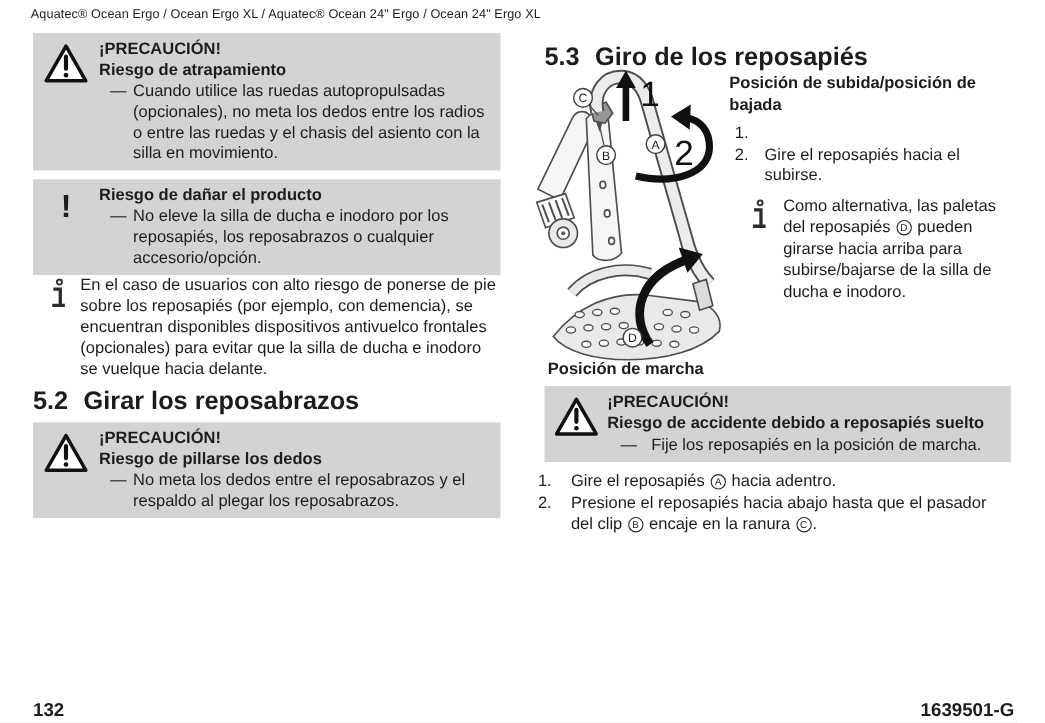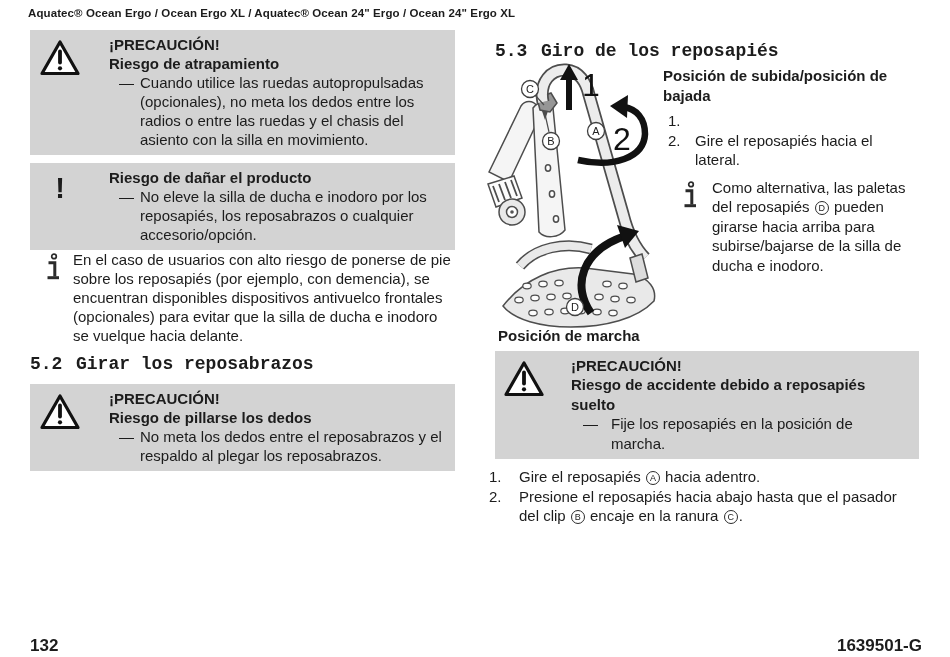--- a/index.html
+++ b/index.html
@@ -3,43 +3,43 @@
 <meta charset="utf-8">
 <style>
   html,body { margin:0; padding:0; background:#e9e9e9; }
   .page {
     position:relative; width:950px; height:657px; margin:0 auto;
     background:#ffffff; overflow:hidden;
     font-family:"Liberation Sans", sans-serif;
     color:var(--text,#1c1c1c);
     -webkit-font-smoothing:antialiased;
   }
-  .hdr { position:absolute; left:28px; top:7px; font-size:11.5px; font-weight:bold; letter-spacing:.1px; }
+  .hdr { position:absolute; left:28px; top:7px; font-size:11.5px; font-weight:normal; letter-spacing:.1px; }
   .ftr { position:absolute; top:636px; font-size:17px; font-weight:bold; }
   .ftr.l { left:30px; } .ftr.r { right:28px; }
 
   .col { position:absolute; font-size:15px; line-height:19px; }
   .col.left  { left:30px;  top:30px; width:425px; }
   .col.right { left:495px; top:40px; width:424px; line-height:19.5px; }
 
-  .graybox { background:var(--box-bg,#d3d3d3); display:flex; padding:5px 6px 6px 0;gap:19px; }
+  .graybox { background:var(--box-bg,#d3d3d3); display:flex; padding:5px 6px 6px 0; }
   .icon-col { width:60px; flex:none; display:flex; justify-content:center; align-items:flex-start; padding-top:4px; }
   .box-txt { flex:1; }
   .bold { font-weight:bold; }
   .dash-item { display:flex; padding-left:10px; }
   .dash-item .dash { width:21px; flex:none; }
   .dash-item .dtxt { flex:1; }
 
   .bang { font-size:29px; font-weight:bold; line-height:26px; padding-top:3px; }
 
   .info-note { display:flex; }
   .info-note .ic { flex:none; margin:3px 12px 0 15px; }
   .info-note .itxt { flex:1; width:385px; }
 
-  .sec-h { display:flex; font-size:18px; font-weight:bold; line-height:22px; margin-top:8px;font-family:Liberation Mono, monospace; }
+  .sec-h { display:flex; font-size:23px; font-weight:bold; line-height:22px; margin-top:8px; }
   .sec-h .num { width:46px; flex:none; }
 
   .box3 { margin-top:9px; }
 
   
   .fig-row { position:relative; height:262px; margin-top:2px; }
   .fig { position:absolute; left:-8px; top:-2px; }
   .updown { margin-left:168px; width:256px; padding-top:2px; }
   .steps { margin-top:6px; }
   .step { display:flex; }
@@ -224,21 +224,21 @@
       </svg>
 
       <div class="updown">
         <div class="bold">Posición de subida/posición de bajada</div>
         <div class="steps">
           <div class="step">
             <span class="snum">1.</span>
           </div>
           <div class="step">
             <span class="snum">2.</span>
-            <span class="stxt">Gire el reposapiés hacia el lateral.</span>
+            <span class="stxt">Gire el reposapiés hacia el subirse.</span>
           </div>
         </div>
         <div class="info2">
           <span class="ic">
             <svg width="16" height="28" viewBox="0 0 16 28">
               <circle cx="9" cy="3.4" r="2.3" fill="none" stroke="#2b2b2b" stroke-width="1.7"></circle>
               <path d="M3.5 9.8 L9.8 9.8 L9.8 23.5" fill="none" stroke="#2b2b2b" stroke-width="3"></path>
               <path d="M2.5 24.7 L14 24.7" fill="none" stroke="#2b2b2b" stroke-width="3"></path>
             </svg>
           </span>

